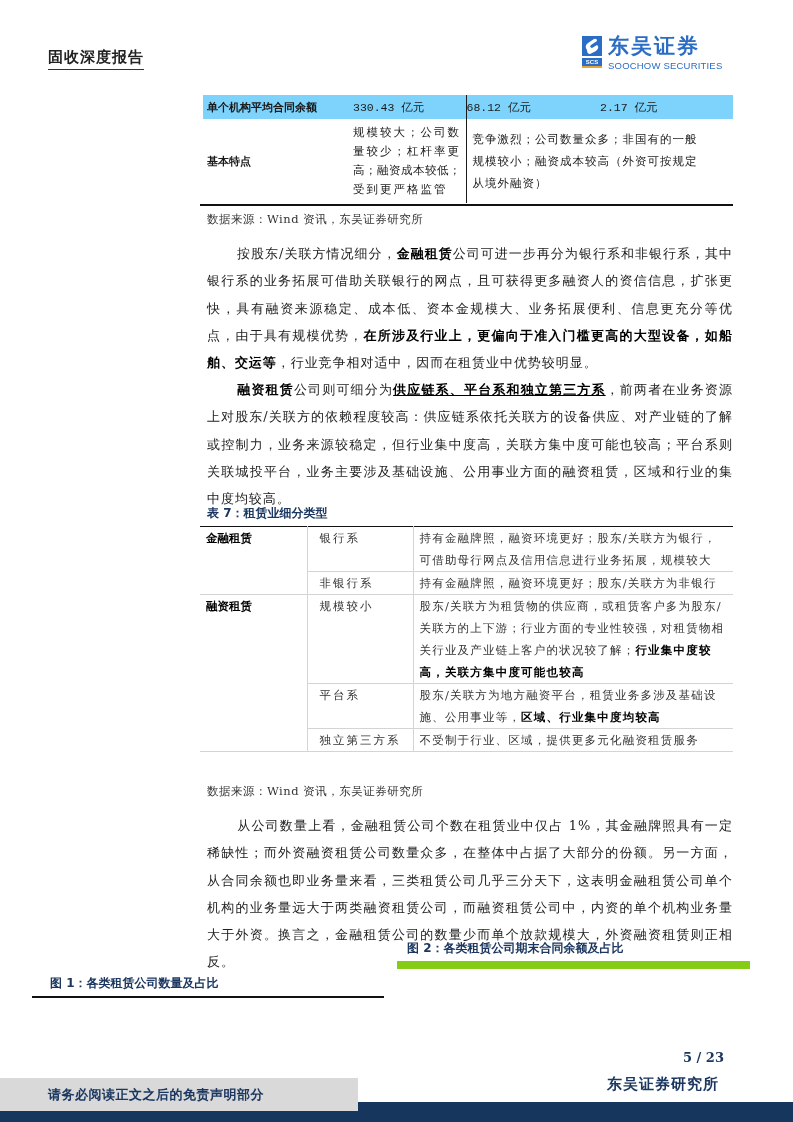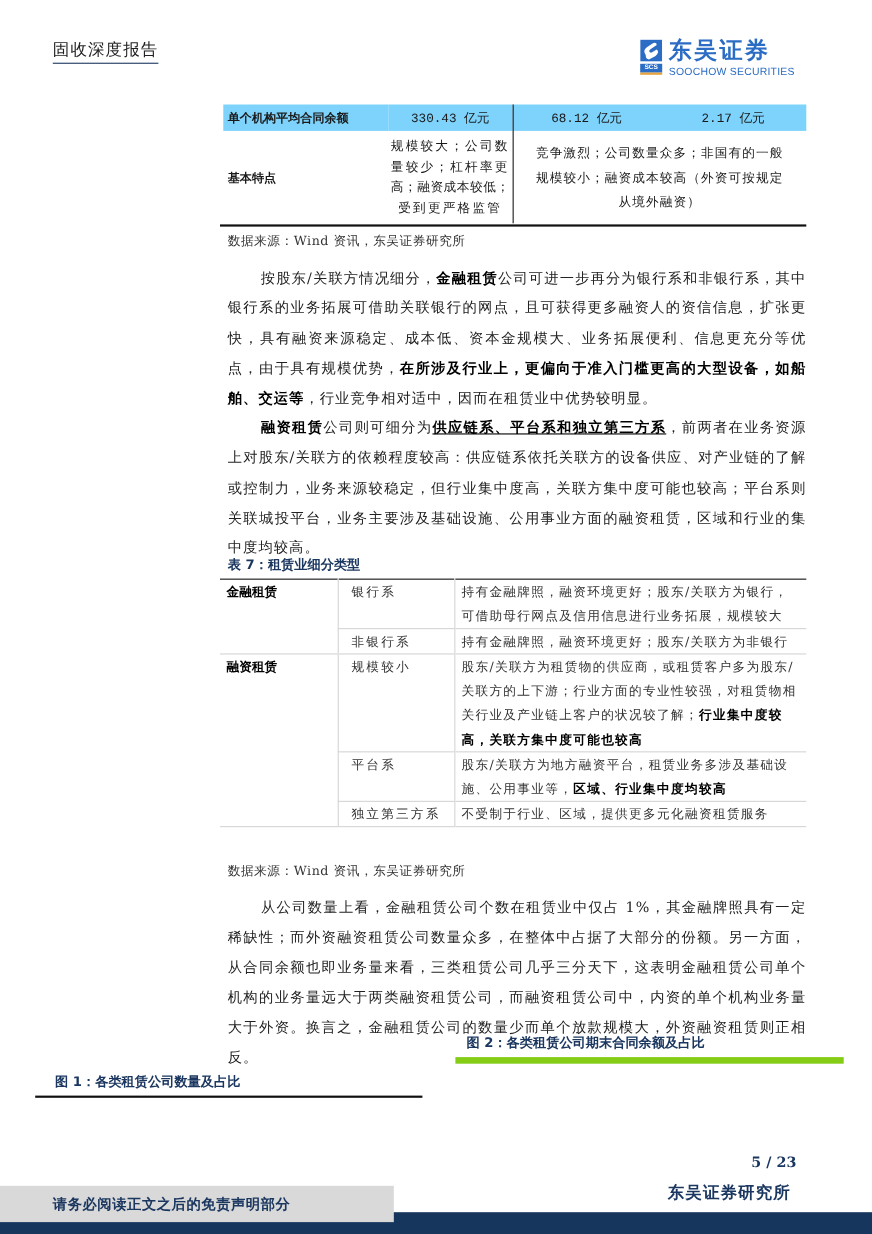--- a/index.html
+++ b/index.html
@@ -1,33 +1,33 @@
 <!DOCTYPE html>
 <html><head>
   <meta charset="utf-8">
   <style>
     * { box-sizing: border-box; margin: 0; padding: 0; }
     html, body { width: 793px; height: 1122px; background: #ffffff; overflow: hidden; }
     body { position: relative; font-family: "DejaVu Serif", "Liberation Serif", serif; color: #1a1a1a; }
 
     .header-title {
-      position: absolute; left: 48px; top: 36px;
+      position: absolute; left: 48px; top: 48px;
       font-size: 15px; letter-spacing: 1px; color: #222;
-      padding-bottom: 2px; border-bottom: 1.5px solid #1b3760;
+      padding-bottom: 2px; border-bottom: 1.5px solid #1b3760; font-weight: bold;
     }
     .logo { position: absolute; left: 580px; top: 34px; width: 160px; height: 40px; }
     .logo-mark { position: absolute; left: 2px; top: 2px; width: 20px; height: 20px; }
     .logo-scs { position: absolute; left: 2px; top: 24px; width: 20px; height: 8px; background: #2b6cc4; color: #fff; font-family: "Liberation Sans", sans-serif; font-size: 6px; font-weight: bold; text-align: center; line-height: 8px; }
     .logo-bar { position: absolute; left: 2px; top: 32px; width: 20px; height: 2px; background: #e8a33a; }
     .logo-cn { position: absolute; left: 28px; top: 0; font-family: "DejaVu Sans", sans-serif; font-weight: bold; font-size: 21px; color: #2b6cc4; letter-spacing: 2px; line-height: 24px; }
     .logo-en { position: absolute; left: 28px; top: 26px; font-family: "Liberation Sans", sans-serif; font-size: 9.5px; color: #2b6cc4; letter-spacing: 0.2px; }
 
     
     .t1 { position: absolute; left: 203px; top: 95px; width: 530px; border-collapse: collapse; font-size: 11.5px; }
-    .t1 td { vertical-align: middle; text-align: center; }
+    .t1 td { vertical-align: middle; text-align: left; }
     .t1 .row-a td { background: #7dd3fc; height: 24px; font-family: Liberation Mono, monospace; }
     .t1 .row-b td { height: 84px; }
     .t1 .lbl { text-align: left; font-weight: bold; font-family: "DejaVu Sans", sans-serif; width: 150px; padding-left: 4px; font-size: 11px; }
     .t1 .c1 { width: 113px; border-right: 1px solid #1a1a1a; }
     .t1 .c1 .stack { line-height: 19px; letter-spacing: 2px; }
     .t1 .c2 { width: 134px; }
     .t1 .c3 { width: 133px; }
     .t1 .wide { line-height: 22px; letter-spacing: 1px; padding: 0 6px; }
     .t1-bottom { position: absolute; left: 200px; top: 204px; width: 533px; height: 2px; background: #111; }
 
@@ -43,21 +43,21 @@
     .t2 { border-top: 1.5px solid #111; border-bottom: 1.5px solid #111; }
     .t2 td { border-bottom: 1px solid #d4d4d4; vertical-align: top; padding: 0 6px; line-height: 22px; color: #333; }
     .t2 td.cA { width: 107px; font-weight: bold; font-family: "DejaVu Sans", sans-serif; color: #000; padding-left: 6px; }
     .t2 td.cB { width: 106px; border-left: 1px solid #d4d4d4; letter-spacing: 2px; padding-left: 12px; }
     .t2 td.cC { border-left: 1px solid #d4d4d4; letter-spacing: 1.2px; padding-right: 4px; }
     .t2 tr.head td { font-weight: bold; font-family: "DejaVu Sans", sans-serif; color: #000; letter-spacing: 0; padding-top: 1px; }
     .t2 td.noline { border-bottom: none; }
 
     .fig-caption { position: absolute; top: 940px; font-size: 12px; font-weight: bold; color: #1b3760; font-family: "DejaVu Sans", sans-serif; padding-bottom: 4px; }
     .fig1 { left: 32px; width: 352px; border-bottom: 2px solid #111; padding-left: 18px; margin-top: 35px; }
-    .fig2 { left: 414px; width: 353px; border-bottom: 6px solid #84cc16; padding-left: 10px; }
+    .fig2 { left: 397px; width: 353px; border-bottom: 8px solid #84cc16; padding-left: 10px; }
 
     .page-num { position: absolute; left: 683px; top: 1050px; font-size: 13px; font-weight: bold; color: #1b3760; }
     .footer-org { position: absolute; left: 607px; top: 1075px; font-size: 15px; font-weight: bold; color: #1b3760; letter-spacing: 1px; }
     .footer-grey { position: absolute; left: 0; top: 1078px; width: 358px; height: 33px; background: #d9d9d9; }
     .footer-note { position: absolute; left: 48px; top: 1086px; font-size: 13px; font-weight: bold; color: #1b3760; letter-spacing: 0.5px; }
     .footer-blue { position: absolute; left: 358px; top: 1102px; width: 435px; height: 20px; background: #17365d; }
     .footer-blue2 { position: absolute; left: 0; top: 1111px; width: 793px; height: 11px; background: #17365d; }
   </style>
 </head>
 <body>

